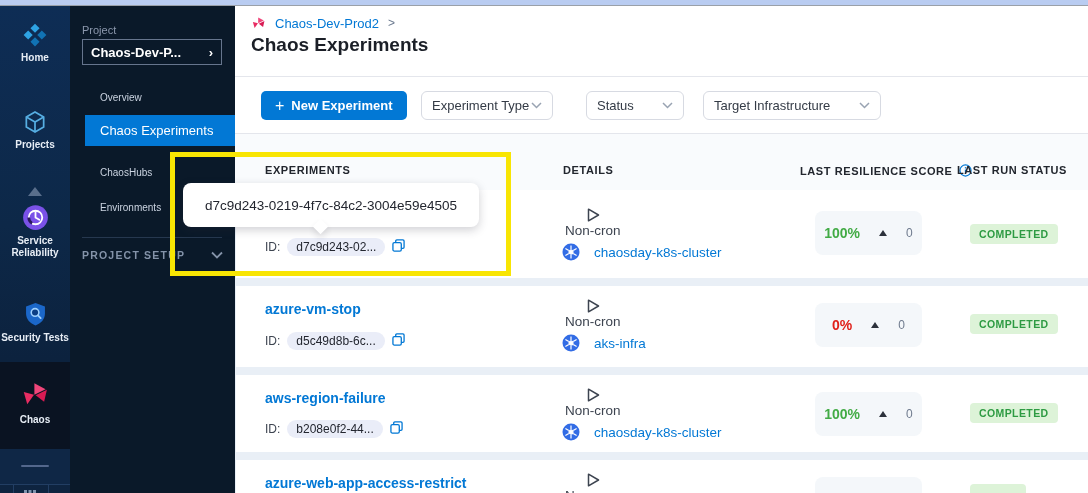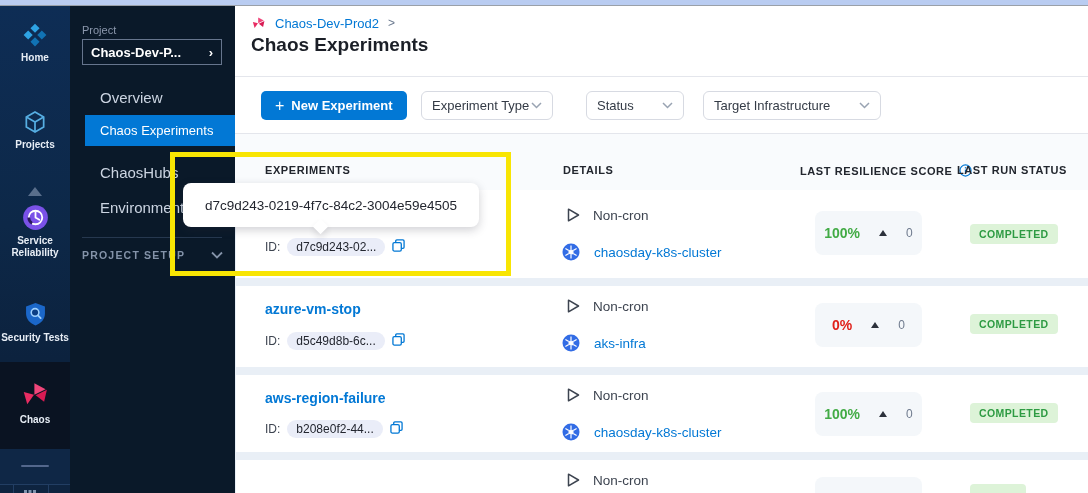--- a/index.html
+++ b/index.html
@@ -25,21 +25,21 @@
   .tri-up{width:0;height:0;border-left:7px solid transparent;border-right:7px solid transparent;
           border-bottom:9px solid #5a6f8c;display:inline-block;}
 
   
   #sidebar{left:70px;top:6px;width:165px;height:487px;background:#0a1929;}
   #project-label{left:12px;top:18px;font-size:11px;color:#8c98ad;}
   #project-select{left:12px;top:33px;width:140px;height:26px;border:1px solid #66758d;border-radius:0;
      color:#ffffff;font-size:13px;font-weight:700;display:flex;align-items:center;
      padding:0 8px;box-sizing:border-box;justify-content:space-between;cursor:pointer;}
   .side-item{position:absolute;left:0;width:196px;height:28px;line-height:28px;color:#cbd4e1;
-     font-size:15px;padding-left:30px;box-sizing:border-box;cursor:pointer;}
+     font-size:10px;padding-left:30px;box-sizing:border-box;cursor:pointer;}
   #side-active{position:absolute;left:15px;top:109px;width:150px;height:31px;background:#0278d5;
      color:#ffffff;font-size:13px;line-height:31px;padding-left:15px;box-sizing:border-box;cursor:pointer;}
   #sidebar-divider{left:12px;top:231px;width:140px;height:1px;background:#26384f;}
   #project-setup{left:12px;top:243px;width:150px;color:#8493a9;font-size:10.5px;font-weight:700;
      letter-spacing:1.2px;cursor:pointer;display:flex;align-items:center;gap:26px;}
 
   
   #main-bg{left:235px;top:6px;width:853px;height:487px;background:#ffffff;}
   #breadcrumb{left:251px;top:16px;display:flex;align-items:flex-start;gap:9px;font-size:13px;}
   #breadcrumb a{color:#0278d5;text-decoration:none;cursor:pointer;}
@@ -63,21 +63,21 @@
   
   #table-area{left:235px;top:134px;width:853px;height:359px;background:#e9eff6;}
   #header-band{left:235px;top:134px;width:853px;height:56px;background:#f9fbfd;}
   .col-head{position:absolute;top:164px;font-size:11px;font-weight:700;letter-spacing:.6px;color:#22262e;}
   .row{position:absolute;left:236px;width:852px;background:#ffffff;}
   .exp-name{position:absolute;left:29px;top:15px;font-size:14px;font-weight:700;color:#0278d5;
      text-decoration:none;cursor:pointer;}
   .id-line{position:absolute;left:29px;top:46px;display:flex;align-items:center;gap:7px;}
   .id-label{font-size:12px;color:#3d4450;}
   .id-pill{background:#eaedf8;border-radius:9px;padding:2px 9px;font-size:12px;color:#23262f;cursor:default;}
-  .sched-line{position:absolute;left:329px;top:12px;display:flex;align-items:center;gap:12px;}
+  .sched-line{position:absolute;left:329px;top:12px;display:flex;align-items:center;gap:0;flex-direction:column;}
   .sched-text{font-size:13.5px;color:#3d4450;}
   .infra-line{position:absolute;left:326px;top:48px;display:flex;align-items:center;gap:14px;}
   .infra-link{font-size:13.5px;color:#0278d5;text-decoration:none;cursor:pointer;}
   .score-box{position:absolute;left:579px;top:17px;width:107px;height:44px;background:#f4f7fa;border-radius:8px;
      display:flex;align-items:center;justify-content:center;gap:19px;}
   .score-val{font-size:14px;font-weight:700;}
   .delta-tri{width:0;height:0;border-left:4px solid transparent;border-right:4px solid transparent;
      border-bottom:6px solid #2c313b;display:inline-block;}
   .delta-val{font-size:12px;color:#6f7b8e;}
   .status-badge{position:absolute;left:734px;background:#ddf3d8;color:#2e9b43;font-size:10.5px;font-weight:700;
@@ -403,20 +403,21 @@
     </div>
     <div class="score-box">
       <span class="score-val" style="color: rgb(66, 171, 69);">100%</span>
       <span class="delta-tri"></span>
       <span class="delta-val">0</span>
     </div>
     <span class="status-badge">COMPLETED</span>
   </div>
 
   <div class="row" id="row-4">
+    <a class="exp-name">azure-web-app-access-restrict</a>
     <div class="sched-line">
       <span class="play-icon">
         <svg width="16" height="16" viewBox="0 0 16 16" fill="none" stroke="#3d4450" stroke-width="1.5" stroke-linejoin="round">
             <path d="M3.5 2.2l10 5.8-10 5.8z"></path>
           </svg>
       </span>
       <span class="sched-text">Non-cron</span>
     </div>
     <div class="score-box"></div>
     <span class="status-badge"></span>

